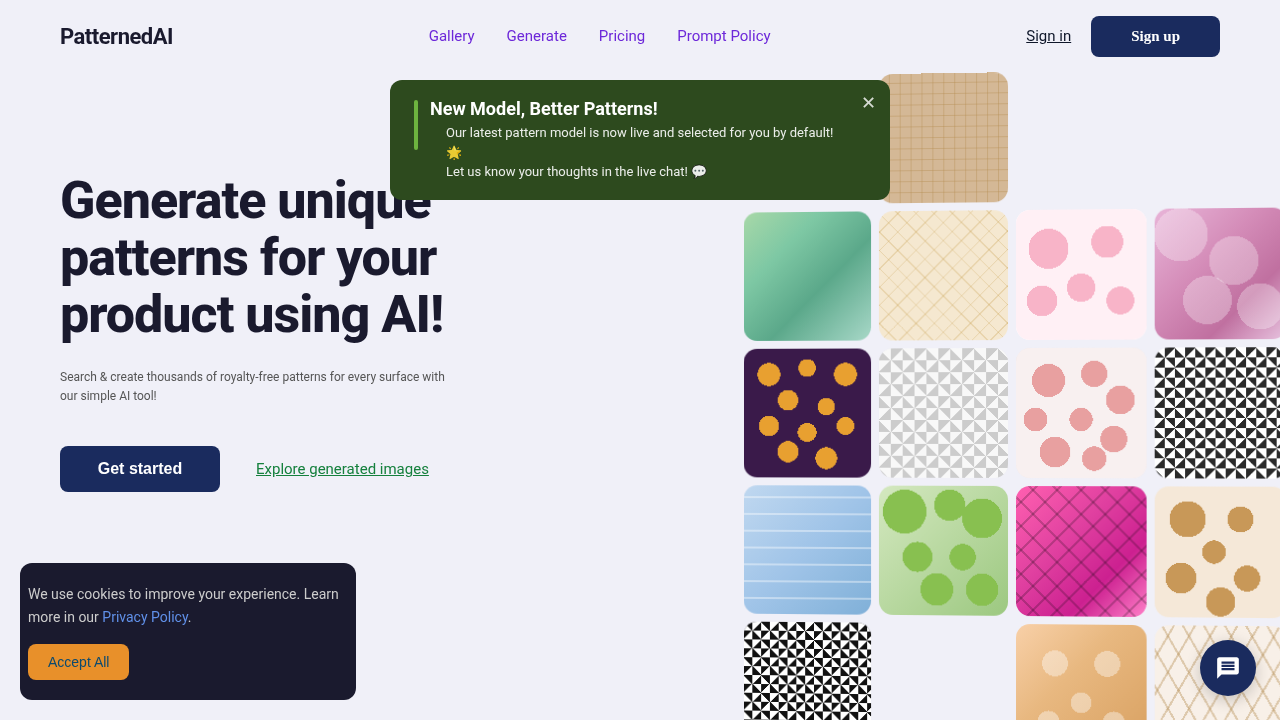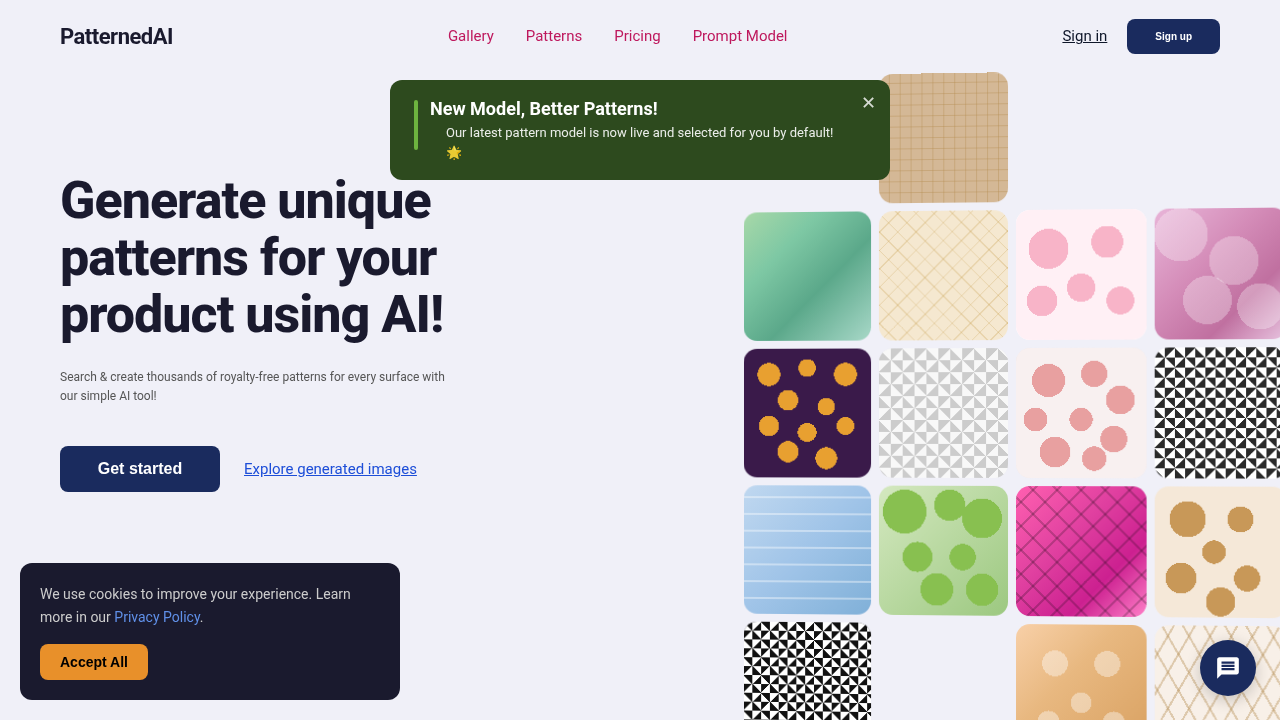--- a/index.html
+++ b/index.html
@@ -29,44 +29,45 @@
       color: #1a1a2e;
       letter-spacing: -0.5px;
     }
     .nav-links {
       display: flex;
       gap: 32px;
       align-items: center;
     }
     .nav-link {
       font-size: 15px;
-      color: #be185d;
+      color: #6d28d9;
       text-decoration: none;
       cursor: pointer;
     }
     .nav-actions {
       display: flex;
       align-items: center;
       gap: 20px;
     }
     .sign-in-link {
       font-size: 15px;
       color: #0f172a;
       text-decoration: underline;
       cursor: pointer;
     }
     .sign-up-btn {
       background: #1a2b5e;
       color: #fff;
       border: none;
       border-radius: 8px;
-      padding: 12px 28px;
-      font-size: 10px;
+      padding: 12px 40px;
+      font-size: 15px;
       font-weight: 600;
       cursor: pointer;
+      font-family: Liberation Serif, serif;
     }
 
     
     .notification-banner {
       position: absolute;
       top: 80px;
       left: 50%;
       transform: translateX(-50%);
       background: #2d4a1e;
       color: #fff;
@@ -135,36 +136,36 @@
     .hero-subtitle {
       font-size: 12px;
       color: #555;
       line-height: 1.6;
       margin-bottom: 40px;
       max-width: 400px;
     }
     .hero-actions {
       display: flex;
       align-items: center;
-      gap: 24px;
+      gap: 36px;
     }
     .get-started-btn {
       background: #1a2b5e;
       color: #fff;
       border: none;
       border-radius: 8px;
       padding: 14px 32px;
       font-size: 16px;
       font-weight: 600;
       cursor: pointer;
       min-width: 160px;
     }
     .explore-link {
       font-size: 15px;
-      color: #1d4ed8;
+      color: #15803d;
       text-decoration: none;
       cursor: pointer;
     }
     .explore-link span {
       text-decoration: underline;
     }
 
     
     .pattern-grid {
       position: absolute;
@@ -430,42 +431,42 @@
     }
 
     
     .cookie-banner {
       position: absolute;
       bottom: 20px;
       left: 20px;
       background: #1a1a2e;
       color: #fff;
       border-radius: 12px;
-      padding: 20px 20px;
-      width: 380px;
+      padding: 20px 8px;
+      width: 336px;
       z-index: 300;
     }
     .cookie-text {
       font-size: 14px;
       line-height: 1.6;
       color: #ccc;
       margin-bottom: 16px;
     }
     .cookie-link {
       color: #6090e8;
       cursor: pointer;
     }
     .accept-btn {
       background: #e8902a;
-      color: #000000;
+      color: #0c4a6e;
       border: none;
       border-radius: 8px;
       padding: 10px 20px;
       font-size: 14px;
-      font-weight: 700;
+      font-weight: 400;
       cursor: pointer;
     }
 
     
     .chat-btn {
       position: absolute;
       bottom: 24px;
       right: 24px;
       width: 56px;
       height: 56px;
@@ -484,36 +485,37 @@
       fill: #fff;
     }
   </style>
 </head>
 <body>
 
 <nav class="navbar">
   <div class="nav-logo">PatternedAI</div>
   <div class="nav-links">
     <a class="nav-link">Gallery</a>
-    <a class="nav-link">Patterns</a>
+    <a class="nav-link">Generate</a>
     <a class="nav-link">Pricing</a>
-    <a class="nav-link">Prompt Model</a>
+    <a class="nav-link">Prompt Policy</a>
   </div>
   <div class="nav-actions">
     <a class="sign-in-link">Sign in</a>
     <button class="sign-up-btn">Sign up</button>
   </div>
 </nav>
 
 <div class="notification-banner">
   <div class="notification-icon"></div>
   <div class="notification-content">
     <div class="notification-title">New Model, Better Patterns!</div>
     <div class="notification-body">
       <span>Our latest pattern model is now live and selected for you by default!🌟</span><br>
+      <span>Let us know your thoughts in the live chat! 💬</span>
     </div>
   </div>
   <button class="notification-close">✕</button>
 </div>
 
 <div class="main-content">
 
   <div class="hero-left">
     <h1 class="hero-title">Generate unique patterns for your product using AI!</h1>
     <p class="hero-subtitle">Search &amp; create thousands of royalty-free patterns for every surface with our simple AI tool!</p>

